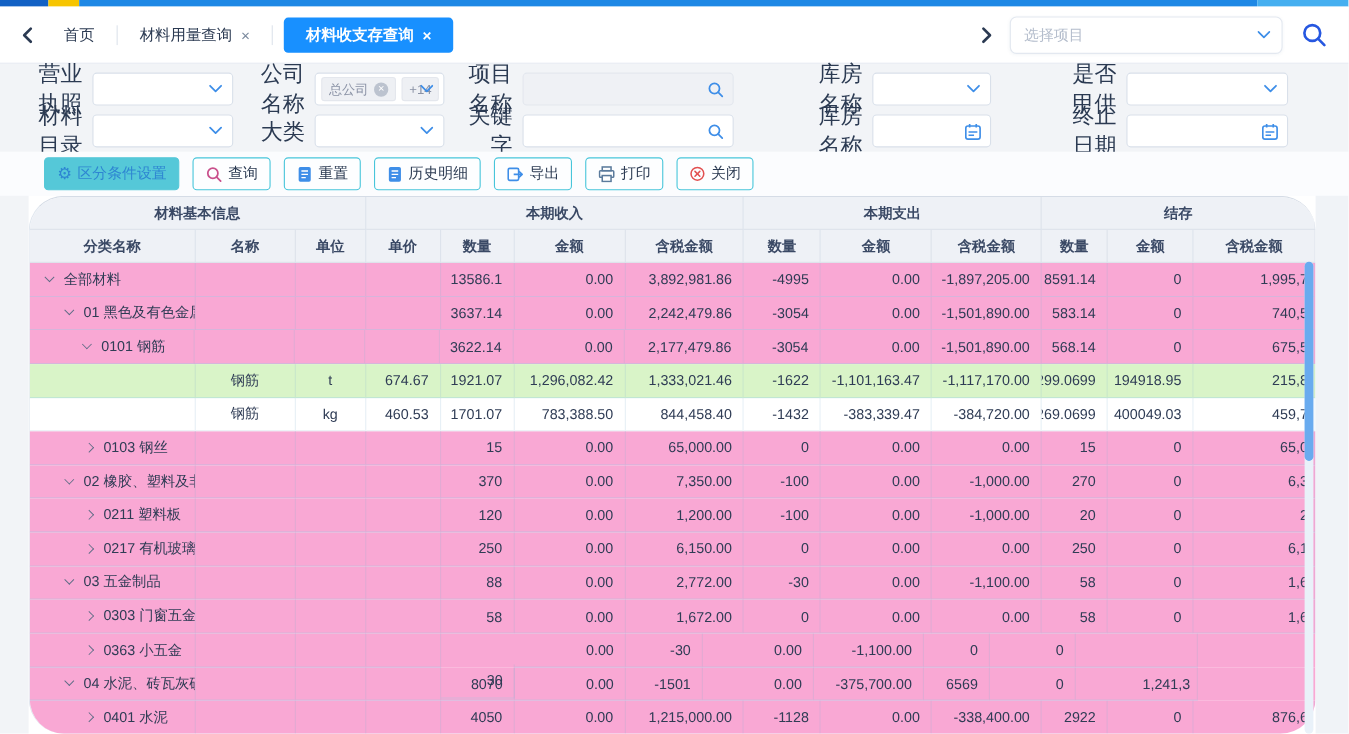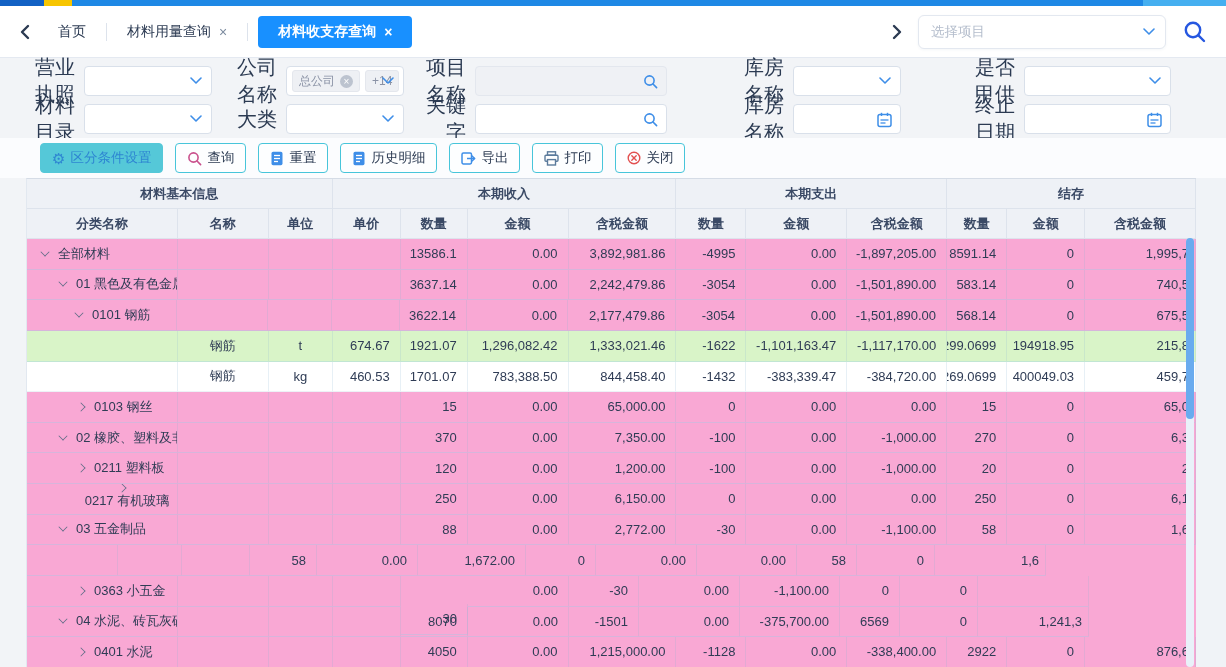--- a/index.html
+++ b/index.html
@@ -64,21 +64,21 @@
     background:#fdfeff; border:1px solid #47c5da; border-radius:4px; font-size:13.5px; color:#2b3a52;
     cursor:pointer; font-family:inherit; }
   .tbtn.primary { background:#55c8d8; border-color:#55c8d8; color:#2e86d2; }
   .tbtn .gear { font-size:15px; line-height:1; color:#2e86d2; }
 
   
   .tablewrap { position:absolute; left:0; top:178px; width:1226px; height:489px; background:#fff; }
   .gutter-l { position:absolute; left:0; top:0; width:26px; height:489px; background:#f2f4f7; }
   .gutter-r { position:absolute; left:1196px; top:0; width:30px; height:489px; background:#f0f3f7; }
   .grid { position:absolute; left:26px; top:0; width:1170px; height:489px; overflow:hidden;
-    border-top:1px solid #d5dce6; border-left:1px solid #e2e8f0; }
+    border-top:1px solid #d5dce6; border-left:1px solid #e2e8f0;border-radius:32px; }
   .hrow { display:flex; height:30px; background:#eef1f6; }
   .hcell { display:flex; align-items:center; justify-content:center; font-size:13px; font-weight:600;
     color:#3a4965; border-bottom:1px solid #dde3ec; border-right:1px solid #dde3ec; overflow:hidden; white-space:nowrap; }
   .trow { display:flex; height:30.64px; cursor:pointer; }
   .trow.bg-cyan  { background:#f9a8d4; }
   .trow.bg-green { background:#d9f4c8; }
   .trow.bg-white { background:#ffffff; }
   .tc { height:100%; display:flex; align-items:center; font-size:13px; color:#2f3c55; white-space:nowrap;
     overflow:hidden; border-right:1px solid rgba(137,180,210,.20); border-bottom:1px solid rgba(150,205,232,.35); }
   .trow.bg-white .tc { border-bottom:1px solid #edf2f7; }
@@ -487,21 +487,21 @@
           <div class="tc num" style="width: 101px;">0.00</div>
           <div class="tc num" style="width: 108px;">1,200.00</div>
           <div class="tc num" style="width: 70px;">-100</div>
           <div class="tc num" style="width: 101px;">0.00</div>
           <div class="tc num" style="width: 100px;">-1,000.00</div>
           <div class="tc num" style="width: 60px;">20</div>
           <div class="tc num" style="width: 78px;">0</div>
           <div class="tc num" style="width: 111px; padding-right: 6px;">2</div>
         </div>
         <div class="trow bg-cyan">
-          <div class="tc c0" style="width: 151px; padding-left: 50px; flex-direction: column;">
+          <div class="tc c0" style="width: 151px; padding-left: 50px;">
             <div class="tw col"></div>
             <span>0217 有机玻璃</span>
           </div>
           <div class="tc ctr" style="width: 91px;"></div>
           <div class="tc ctr" style="width: 64px;"></div>
           <div class="tc num" style="width: 68px;"></div>
           <div class="tc num" style="width: 67px;">250</div>
           <div class="tc num" style="width: 101px;">0.00</div>
           <div class="tc num" style="width: 108px;">6,150.00</div>
           <div class="tc num" style="width: 70px;">0</div>
@@ -523,20 +523,24 @@
           <div class="tc num" style="width: 101px;">0.00</div>
           <div class="tc num" style="width: 108px;">2,772.00</div>
           <div class="tc num" style="width: 70px;">-30</div>
           <div class="tc num" style="width: 101px;">0.00</div>
           <div class="tc num" style="width: 100px;">-1,100.00</div>
           <div class="tc num" style="width: 60px;">58</div>
           <div class="tc num" style="width: 78px;">0</div>
           <div class="tc num" style="width: 111px; padding-right: 6px;">1,6</div>
         </div>
         <div class="trow bg-cyan">
+          <div class="tc c0" style="width: 151px; padding-left: 50px;">
+            <div class="tw col"></div>
+            <span>0303 门窗五金</span>
+          </div>
           <div class="tc ctr" style="width: 91px;"></div>
           <div class="tc ctr" style="width: 64px;"></div>
           <div class="tc num" style="width: 68px;"></div>
           <div class="tc num" style="width: 67px;">58</div>
           <div class="tc num" style="width: 101px;">0.00</div>
           <div class="tc num" style="width: 108px;">1,672.00</div>
           <div class="tc num" style="width: 70px;">0</div>
           <div class="tc num" style="width: 101px;">0.00</div>
           <div class="tc num" style="width: 100px;">0.00</div>
           <div class="tc num" style="width: 60px;">58</div>

